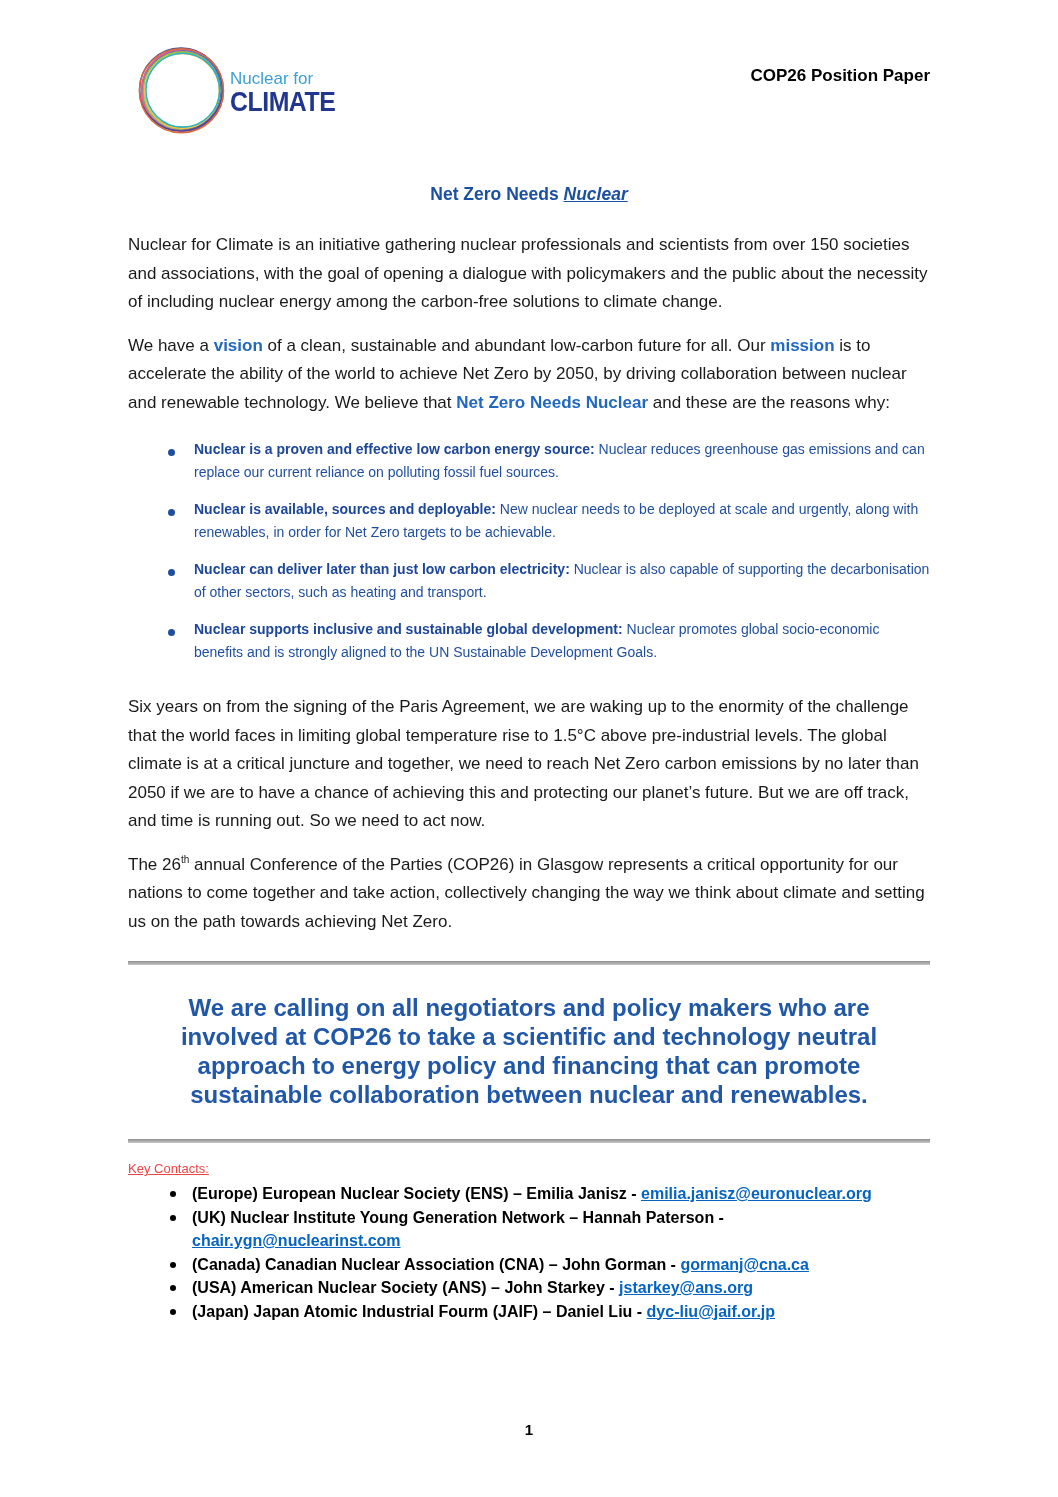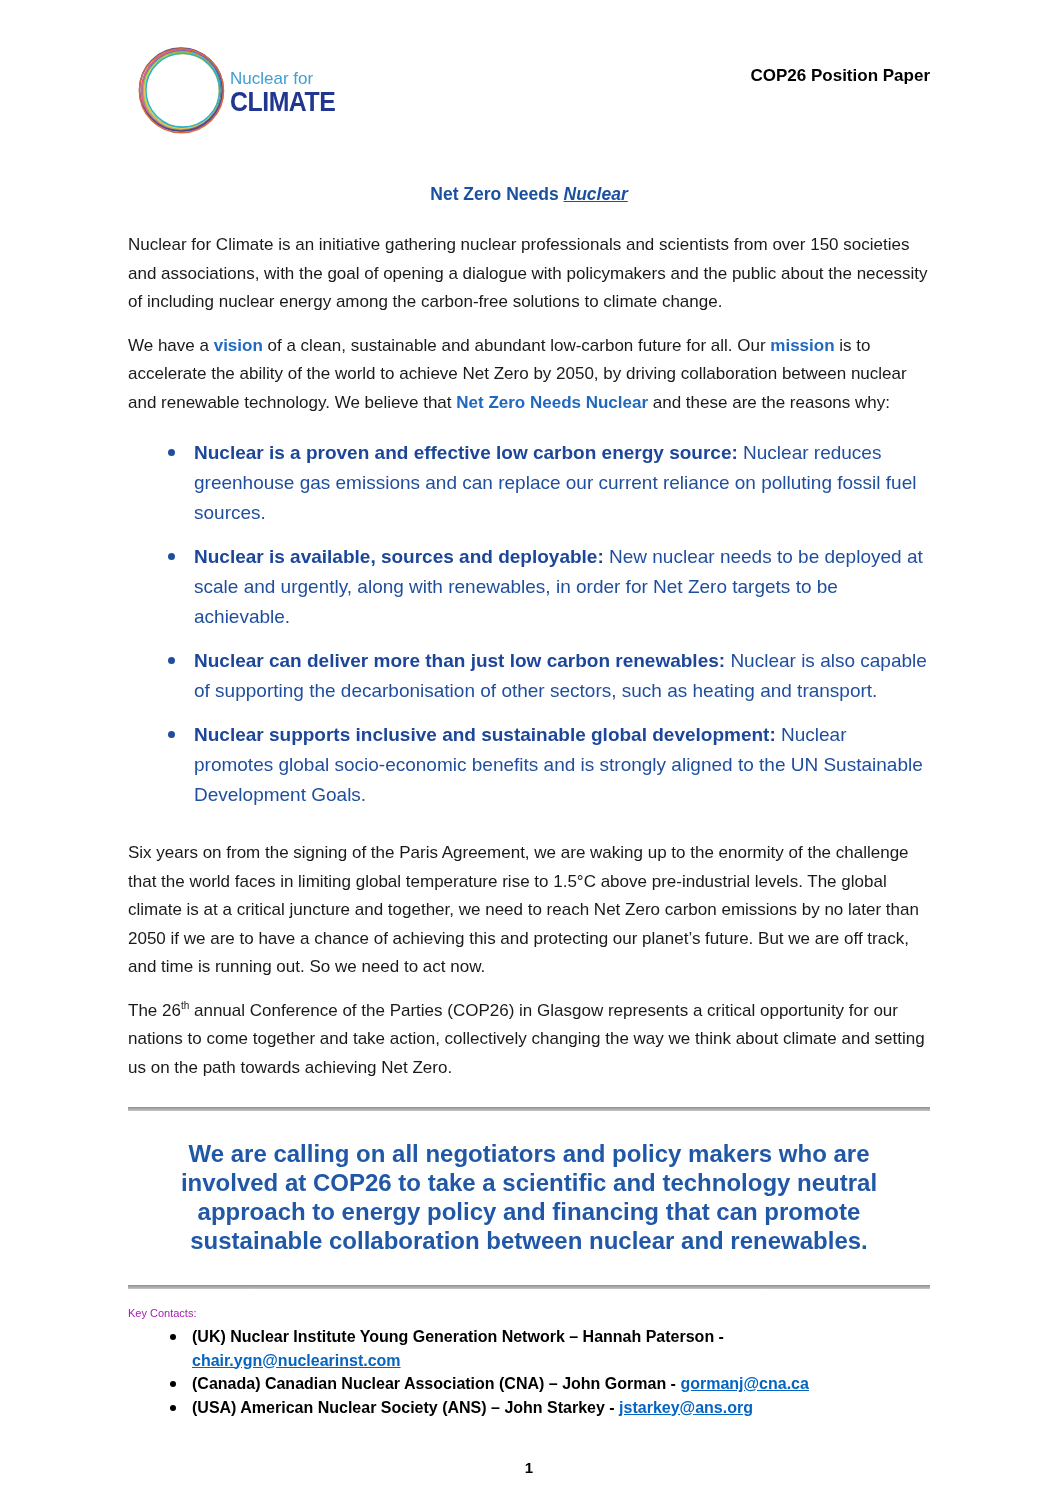--- a/index.html
+++ b/index.html
@@ -74,22 +74,22 @@
   sup { font-size: 10px; vertical-align: super; line-height: 0; }
   
   ul.bullets {
     list-style: none;
     margin: 6px 0 15px 0;
     padding-left: 40px;
   }
   ul.bullets li {
     position: relative;
     padding-left: 26px;
-    font-size: 19px;
-    line-height: 30px;
+    font-size: 14px;
+    line-height: 23px;
     color: #1f4e9f;
     margin-bottom: 14px;
   }
   ul.bullets li::before {
     content: "";
     position: absolute;
     left: 0;
     top: 11px;
     width: 7px;
     height: 7px;
@@ -107,23 +107,24 @@
   .callout {
     text-align: center;
     font-size: 24px;
     font-weight: 700;
     color: #2057a7;
     line-height: 29px;
     padding: 18px 10px 20px 10px;
   }
   
   .contacts-heading {
-    font-size: 11px;
-    color: #a21caf;
+    font-size: 13px;
+    color: #ef4444;
     margin: 8px 0 6px 0;
+    text-decoration: underline;
   }
   ul.contacts {
     list-style: none;
     padding-left: 42px;
     margin-bottom: 10px;
   }
   ul.contacts li {
     position: relative;
     padding-left: 22px;
     font-size: 16px;
@@ -186,36 +187,38 @@
 
   <h1 class="title"><span>Net Zero Needs </span><span class="emph">Nuclear</span></h1>
 
   <p class="body-par">Nuclear for Climate is an initiative gathering nuclear professionals and scientists from over 150 societies and associations, with the goal of opening a dialogue with policymakers and the public about the necessity of including nuclear energy among the carbon-free solutions to climate change.</p>
 
   <p class="body-par"><span>We have a </span><span class="accent">vision</span><span> of a clean, sustainable and abundant low-carbon future for all. Our </span><span class="accent">mission</span><span> is to accelerate the ability of the world to achieve Net Zero by 2050, by driving collaboration between nuclear and renewable technology. We believe that </span><span class="accent">Net Zero Needs Nuclear</span><span> and these are the reasons why:</span></p>
 
   <ul class="bullets">
     <li><span class="lead">Nuclear is a proven and effective low carbon energy source:</span><span> Nuclear reduces greenhouse gas emissions and can replace our current reliance on polluting fossil fuel sources.</span></li>
     <li><span class="lead">Nuclear is available, sources and deployable:</span><span> New nuclear needs to be deployed at scale and urgently, along with renewables, in order for Net Zero targets to be achievable.</span></li>
-    <li><span class="lead">Nuclear can deliver more than just low carbon renewables:</span><span> Nuclear is also capable of supporting the decarbonisation of other sectors, such as heating and transport.</span></li>
+    <li><span class="lead">Nuclear can deliver later than just low carbon electricity:</span><span> Nuclear is also capable of supporting the decarbonisation of other sectors, such as heating and transport.</span></li>
     <li><span class="lead">Nuclear supports inclusive and sustainable global development:</span><span> Nuclear promotes global socio-economic benefits and is strongly aligned to the UN Sustainable Development Goals.</span></li>
   </ul>
 
   <p class="body-par">Six years on from the signing of the Paris Agreement, we are waking up to the enormity of the challenge that the world faces in limiting global temperature rise to 1.5°C above pre-industrial levels. The global climate is at a critical juncture and together, we need to reach Net Zero carbon emissions by no later than 2050 if we are to have a chance of achieving this and protecting our planet’s future. But we are off track, and time is running out. So we need to act now.</p>
 
   <p class="body-par"><span>The 26</span><sup>th</sup><span> annual Conference of the Parties (COP26) in Glasgow represents a critical opportunity for our nations to come together and take action, collectively changing the way we think about climate and setting us on the path towards achieving Net Zero.</span></p>
 
   <hr class="divider">
   <div class="callout">We are calling on all negotiators and policy makers who are involved at COP26 to take a scientific and technology neutral approach to energy policy and financing that can promote sustainable collaboration between nuclear and renewables.</div>
   <hr class="divider">
 
   <div class="contacts-heading">Key Contacts:</div>
   <ul class="contacts">
+    <li><span>(Europe) European Nuclear Society (ENS) – Emilia Janisz - </span><a class="email-link">emilia.janisz@euronuclear.org</a></li>
     <li><span>(UK) Nuclear Institute Young Generation Network – Hannah Paterson - </span><a class="email-link">chair.ygn@nuclearinst.com</a></li>
     <li><span>(Canada) Canadian Nuclear Association (CNA) – John Gorman - </span><a class="email-link">gormanj@cna.ca</a></li>
     <li><span>(USA) American Nuclear Society (ANS) – John Starkey - </span><a class="email-link">jstarkey@ans.org</a></li>
+    <li><span>(Japan) Japan Atomic Industrial Fourm (JAIF) – Daniel Liu - </span><a class="email-link">dyc-liu@jaif.or.jp</a></li>
   </ul>
 
   <div class="footer">
     <span class="page-number">1</span>
   </div>
 
 </div>
 
 </body></html>

